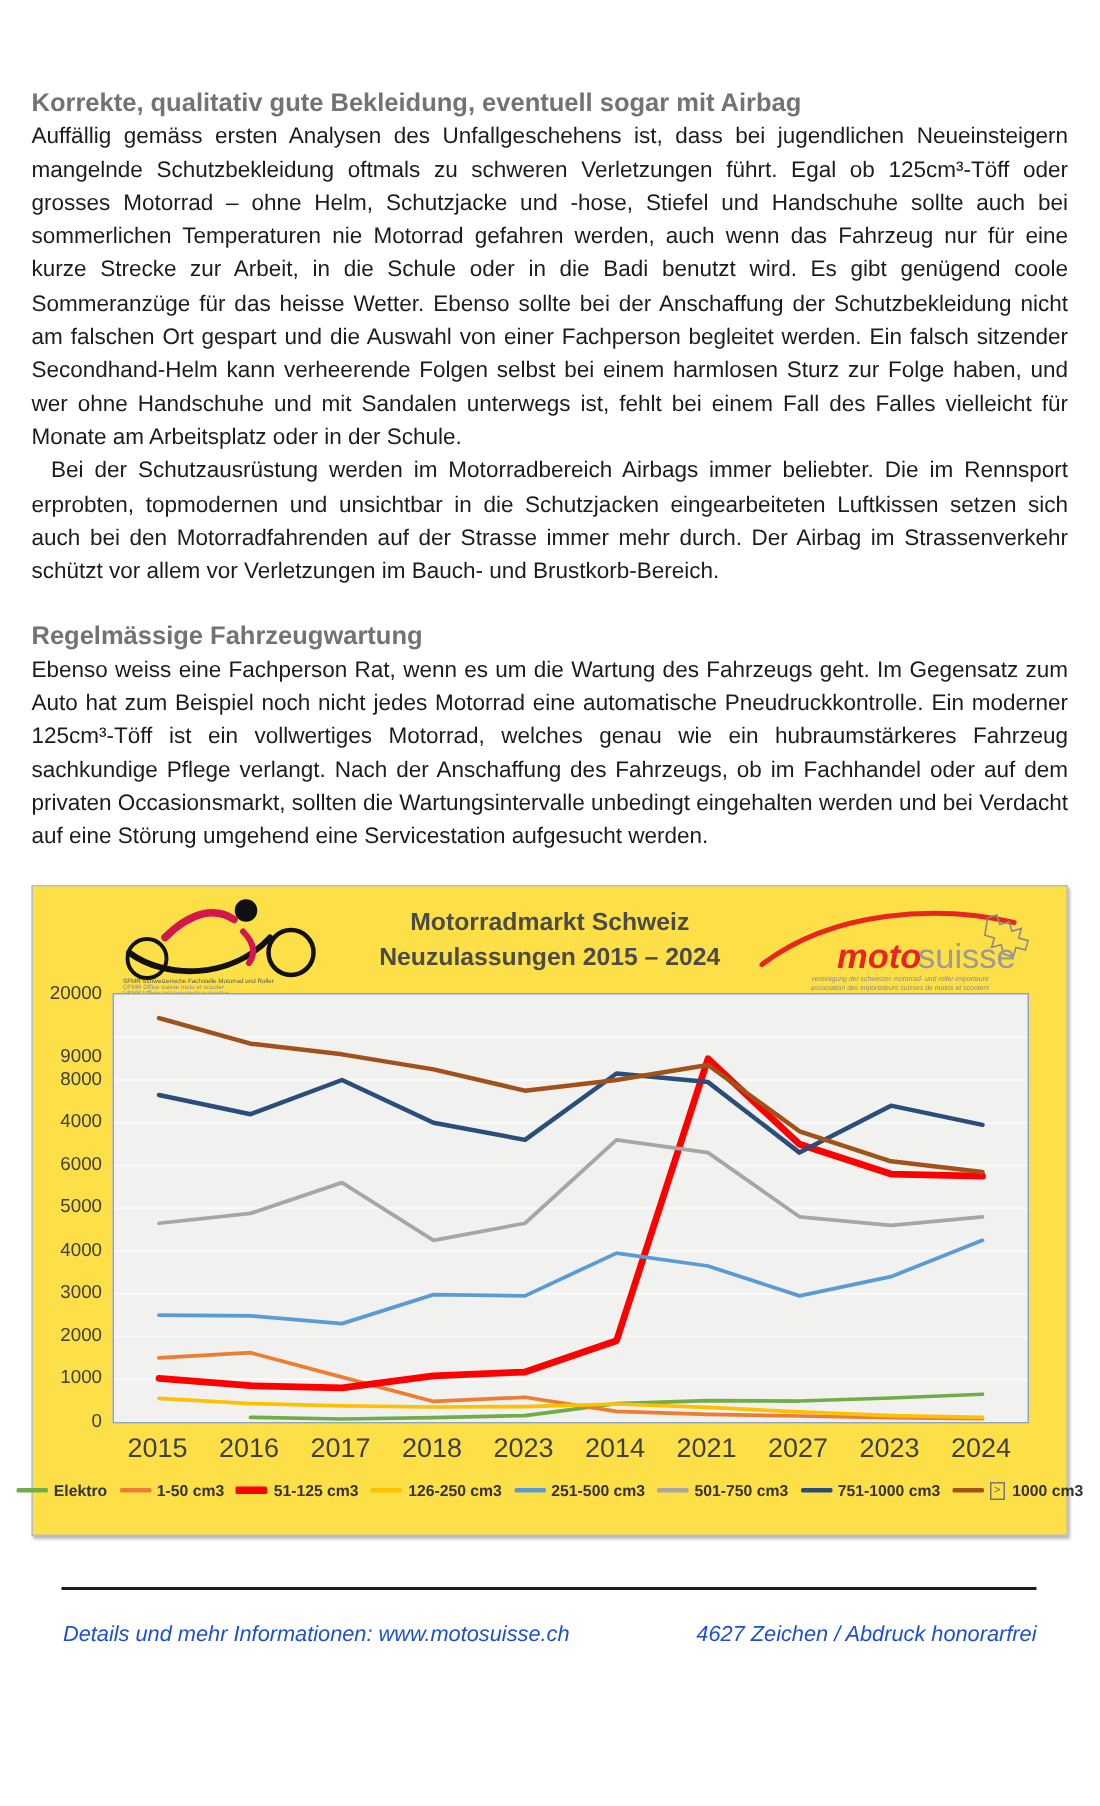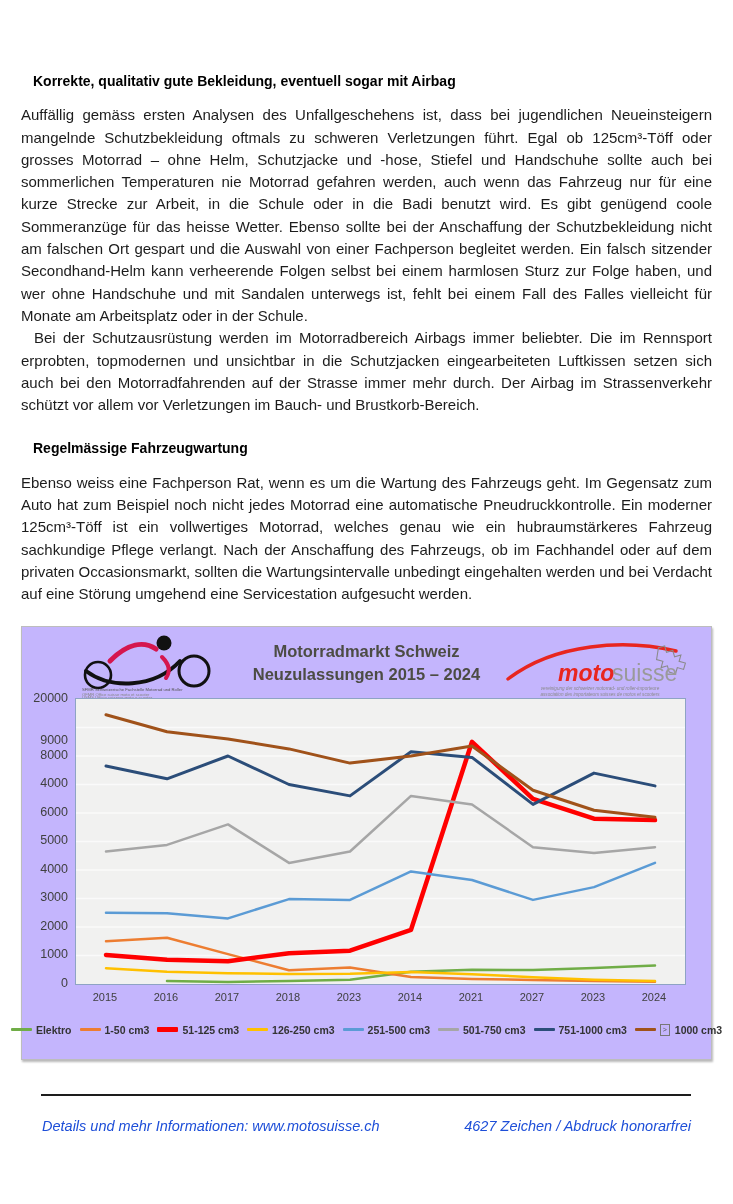--- a/index.html
+++ b/index.html
@@ -1,29 +1,29 @@
 <!DOCTYPE html>
 <html><head>
 <meta charset="utf-8">
 <style>
   html,body{margin:0;padding:0;background:#ffffff;}
   body{width:733px;height:1204px;font-family:"Liberation Sans",sans-serif;color:#1c1c1c;position:relative;overflow:hidden;}
   .content{padding:58px 21px 0 21px;}
-  h3{font-size:14px;line-height:22.3px;margin:12px;color:#000000;}
+  h3{font-size:17px;line-height:22.3px;margin:0;color:#737373;}
   p{font-size:15px;line-height:22.3px;margin:0;text-align:justify;}
   .indent{text-indent:13px;}
   .h-gap{margin-top:21px;}
   
-  .chart-box{position:relative;margin-top:20px;width:689px;height:432px;border:1px solid #bdbdbd;background:#c4b5fd;box-shadow:1px 2px 2px rgba(0,0,0,.28);}
+  .chart-box{position:relative;margin-top:20px;width:689px;height:432px;border:1px solid #bdbdbd;background:#fde047;box-shadow:1px 2px 2px rgba(0,0,0,.28);}
   .chart-title{position:absolute;left:160px;right:160px;top:13px;text-align:center;font-weight:bold;font-size:16.5px;line-height:23px;color:#4c4c44;}
   .logo-left{position:absolute;left:54px;top:6px;width:162px;height:66px;}
   .logo-right{position:absolute;left:478px;top:8px;width:200px;height:64px;}
   .plot{position:absolute;left:53px;top:71px;width:609px;height:285px;background:#f1f1f0;border:1px solid #8ea3c4;}
   .ytick{position:absolute;left:2px;width:44px;text-align:right;font-size:12.5px;color:#404040;line-height:14px;}
-  .xtick{position:absolute;top:364px;width:52px;text-align:center;font-size:11px;color:#404040;}
+  .xtick{position:absolute;top:364px;width:52px;text-align:center;font-size:18px;color:#404040;}
   .legend{position:absolute;left:0;right:0;top:397px;display:flex;justify-content:center;align-items:center;gap:8px;font-size:10.5px;font-weight:bold;color:#333;}
   .leg-item{display:flex;align-items:center;gap:4px;white-space:nowrap;}
   .leg-swatch{display:inline-block;width:21px;border-radius:1px;}
   .glyph-box{display:inline-block;border:1px solid #777;font-size:7px;line-height:9px;width:8px;height:10px;text-align:center;font-weight:normal;color:#555;margin-right:1px;}
   
   .rule{margin:34px 21px 0 20px;border-top:2px solid #1d1d1d;}
   .footer{margin:22px 21px 0 21px;display:flex;justify-content:space-between;font-style:italic;font-size:14.5px;color:#1d4ed8;}
 </style>
 </head>
 <body>

